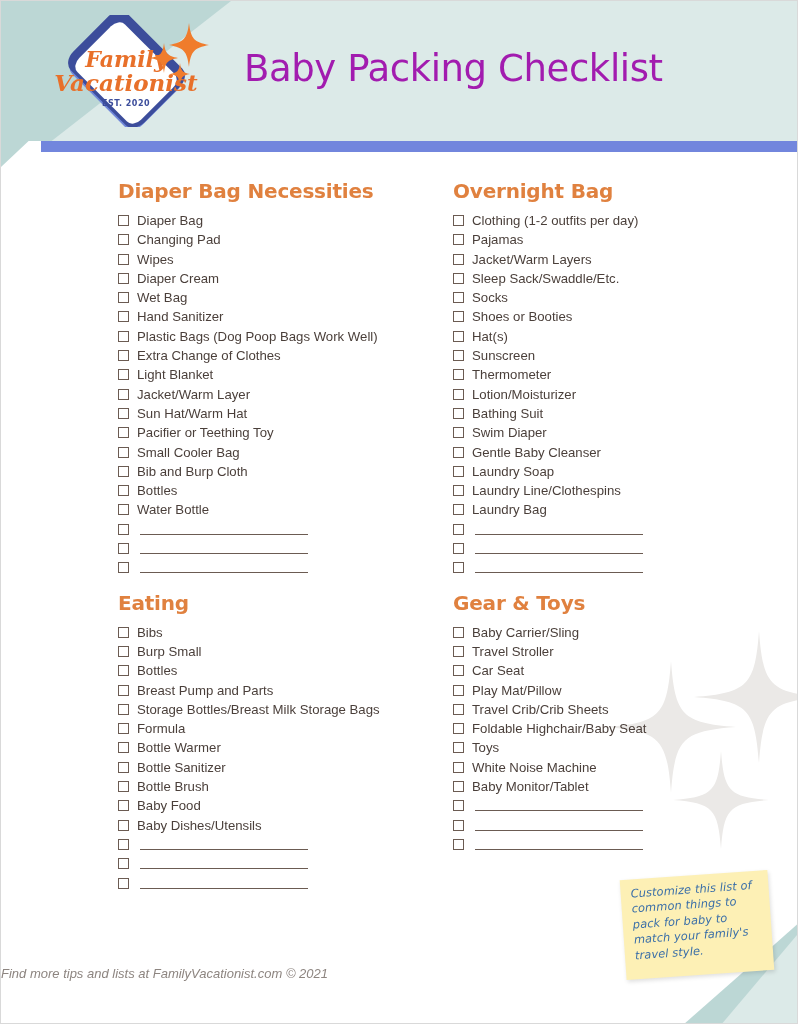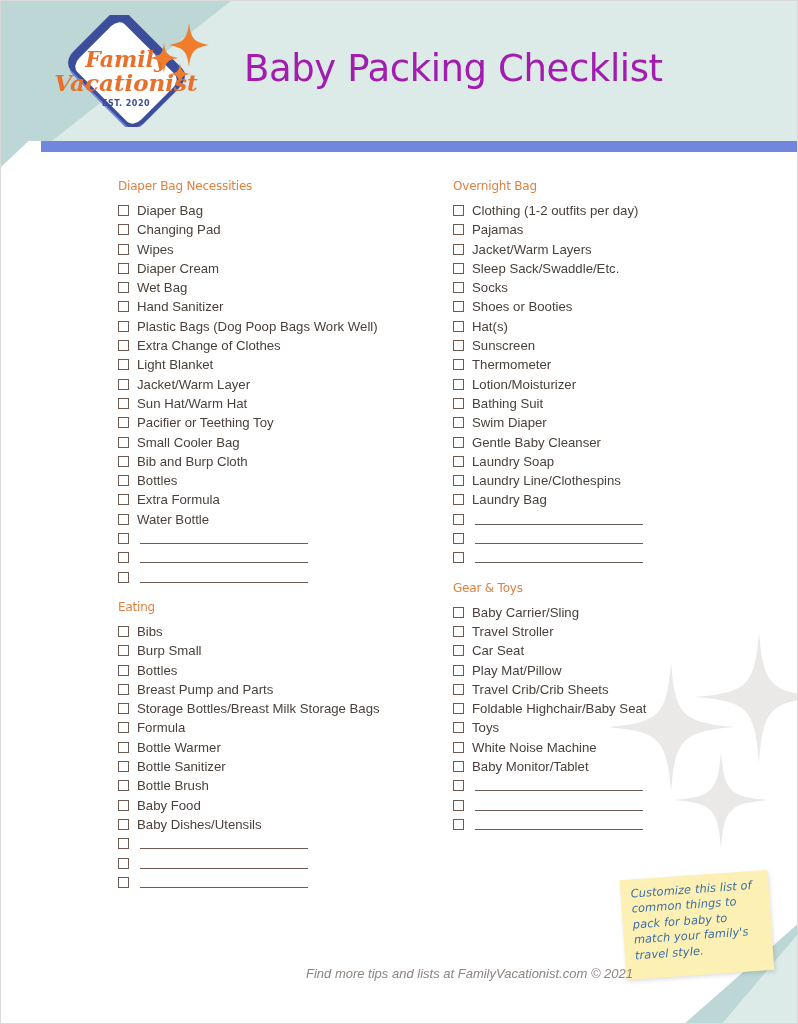--- a/index.html
+++ b/index.html
@@ -72,21 +72,21 @@
     clip-path:polygon(100% 0,100% 100%,38% 100%);
   }
 
   
   .col{position:absolute;top:178px;width:330px;}
   .col-left{left:117px;}
   .col-right{left:452px;}
 
   .section{margin-bottom:6px;}
   .section-title{
-    font-size:12px;font-weight:normal;color:#e0813f;
+    font-size:20px;font-weight:bold;color:#e0813f;
     font-family:"DejaVu Sans", sans-serif;
     margin:0 0 9px 0;letter-spacing:-0.2px;
   }
   .section + .section{margin-top:12px;}
 
   .item{
     display:flex;align-items:flex-start;
     height:19.3px;
     font-size:13.2px;color:#4a3f3a;
     white-space:nowrap;
@@ -123,21 +123,21 @@
     font-size:11.4px;
     font-style:italic;
     color:#3b6fa8;
     line-height:15.4px;
     letter-spacing:0.1px;
   }
 
   
   .footer{
     position:absolute;left:0;top:965px;width:632px;
-    text-align:right;
+    text-align:left;
     font-size:13px;font-style:italic;color:#8d8580;
     font-family:"Liberation Sans", sans-serif;
   }
 </style>
 </head>
 <body>
 
 <div id="page">
 
   <div class="header">
@@ -231,24 +231,20 @@
         <div class="item">
           <span class="box"></span>
           <span class="item-label">Bib and Burp Cloth</span>
         </div>
         <div class="item">
           <span class="box"></span>
           <span class="item-label">Bottles</span>
         </div>
         <div class="item">
           <span class="box"></span>
-          <span class="item-label">Extra Formula</span>
-        </div>
-        <div class="item">
-          <span class="box"></span>
           <span class="item-label">Water Bottle</span>
         </div>
         <div class="item blank">
           <span class="box"></span>
           <span class="blank-line"></span>
         </div>
         <div class="item blank">
           <span class="box"></span>
           <span class="blank-line"></span>
         </div>

